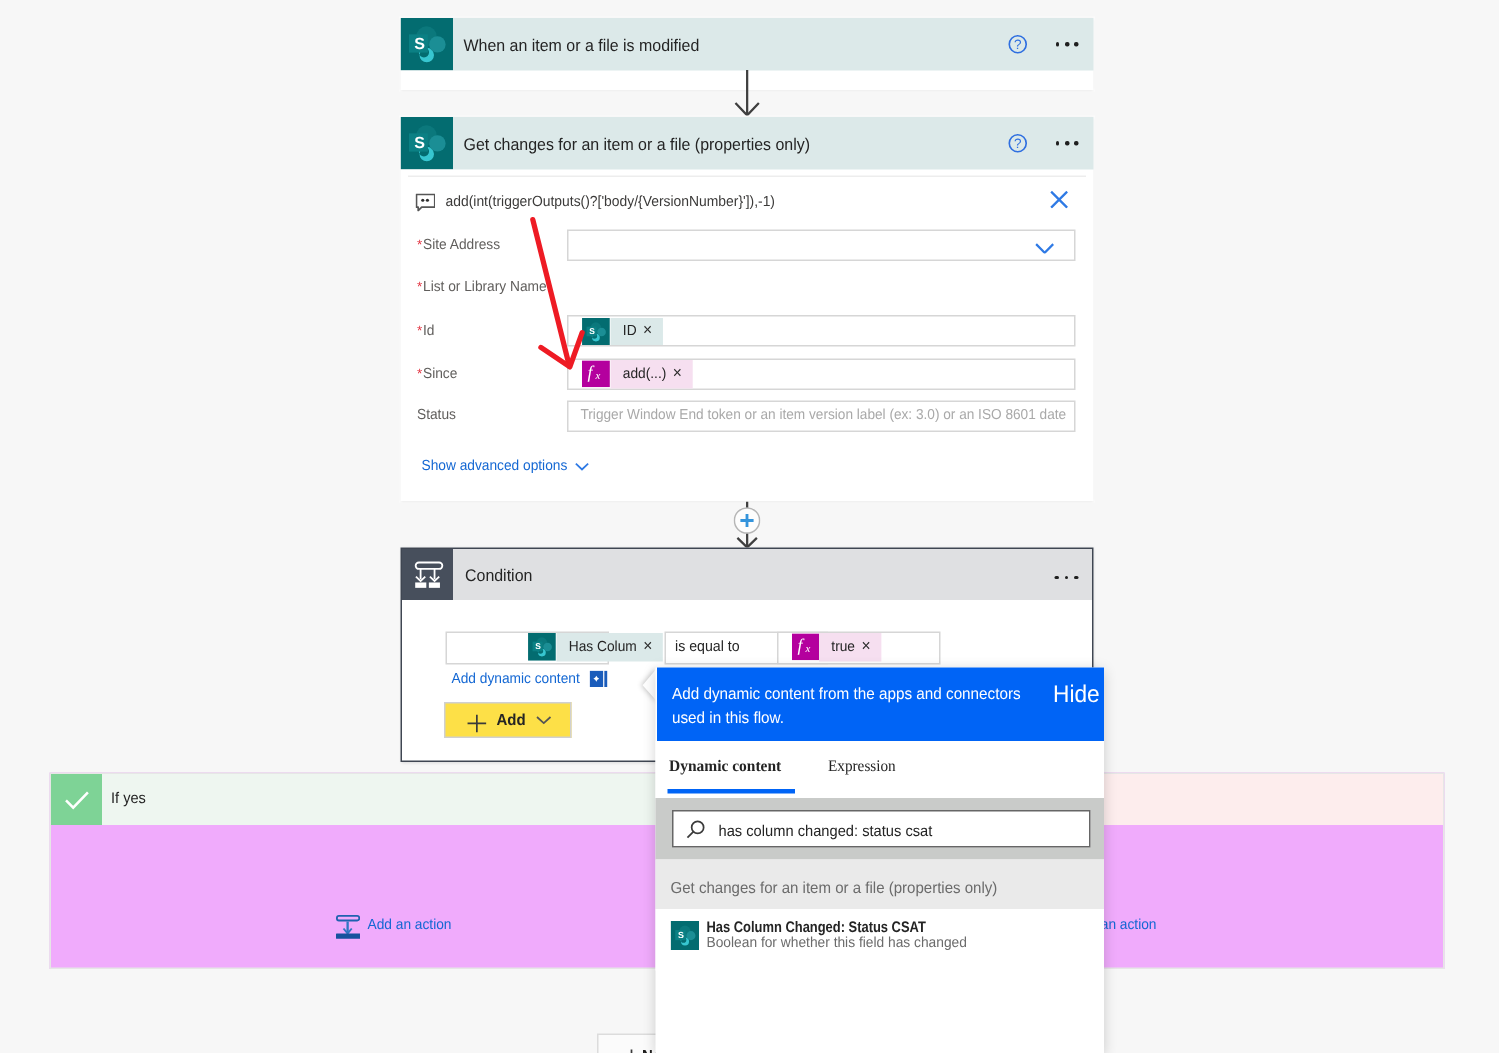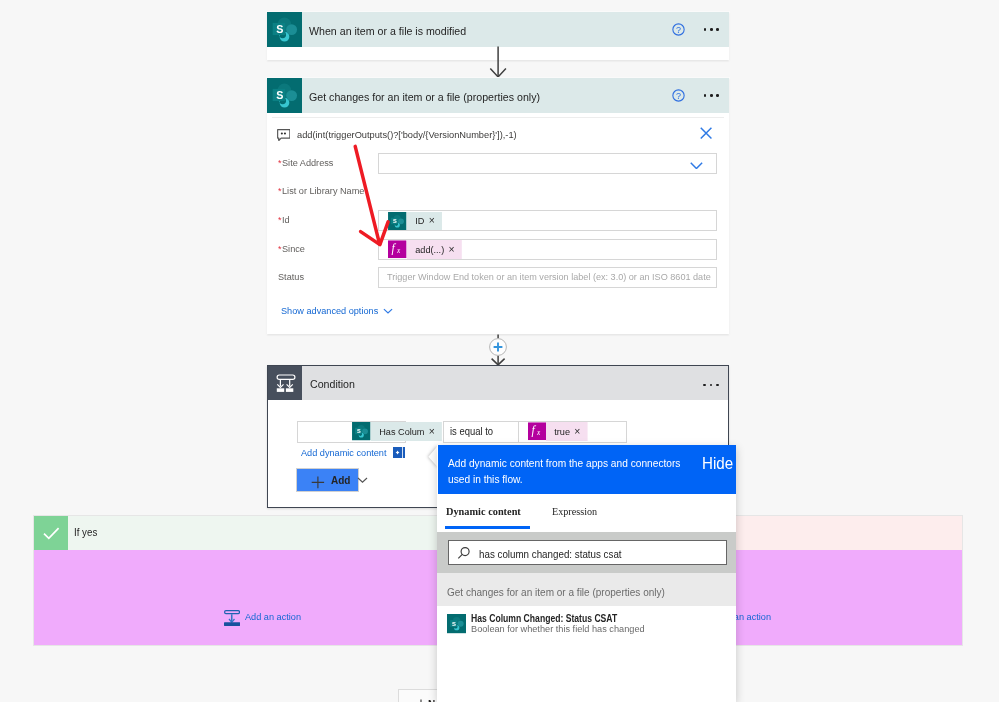--- a/index.html
+++ b/index.html
@@ -324,21 +324,21 @@
       </div>
     </div>
 
     <a class="abs lnk" href="#" style="left:33.3px;top:444.5px;top:78.5px;height:16px;line-height:16px;"><span class="sx">Add dynamic content</span></a>
     <span class="abs" style="left:124.7px;top:80.9px;">
       <svg width="12.1" height="11.1" style="display:block">
           <use href="#ic-dyn"></use>
         </svg>
     </span>
 
-    <div class="abs" style="left:28px;top:101.5px;width:63px;height:24.3px;border:1px solid #d0d0d0;background:#3b82f6;box-sizing:border-box;">
+    <div class="abs" style="left:28px;top:101.5px;width:85px;height:24.3px;border:1px solid #d0d0d0;background:#fde047;box-sizing:border-box;">
       <svg class="abs" style="left:13.5px;top:7.3px;" width="14" height="13">
         <path d="M6.9 0.5 V12.2 M0.7 6.3 H13.1" stroke="#3a3a3a" stroke-width="1.15" fill="none"></path>
       </svg>
       <span class="abs" style="left:33.6px;top:0;height:23px;line-height:23px;font-size:10.6px;font-weight:bold;color:#242424;"><span class="sx">Add</span></span>
       <span class="abs" style="left:59.6px;top:8px;">
         <svg width="11" height="6" style="display:block" viewBox="0 0 11 6">
             <path d="M1 1 L5.5 5.1 L10 1" fill="none" stroke="#545454" stroke-width="1.15"></path>
           </svg>
       </span>
     </div>

